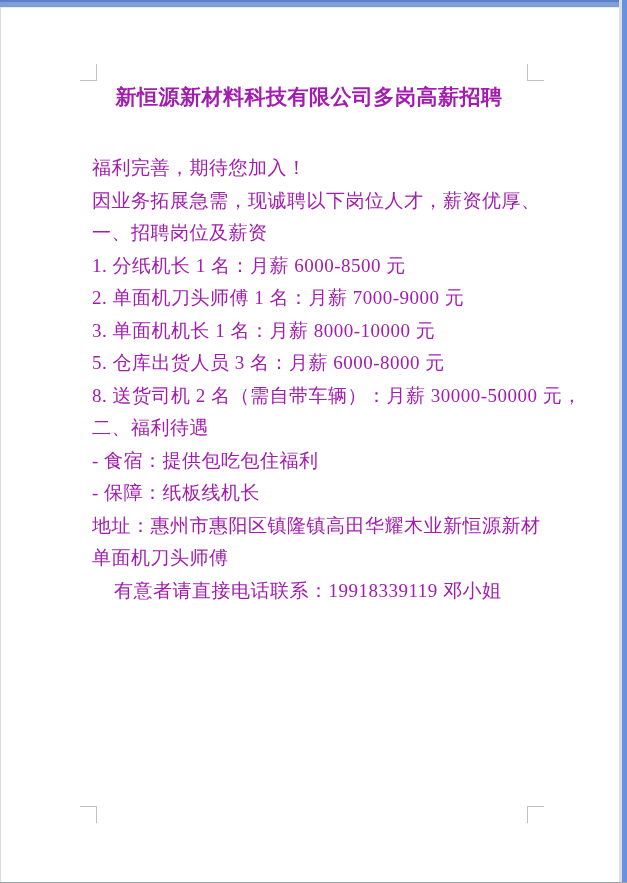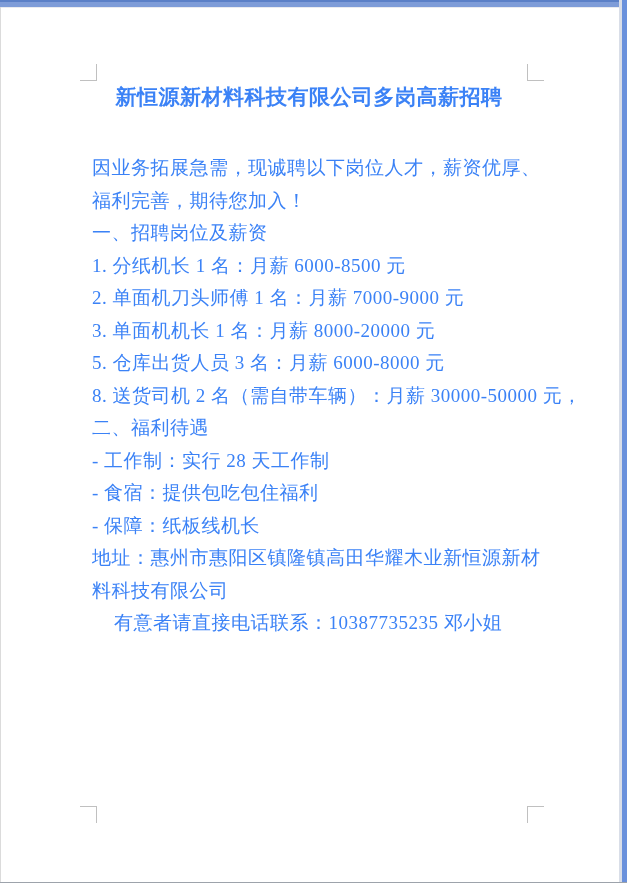--- a/index.html
+++ b/index.html
@@ -13,21 +13,21 @@
   .border-left{position:absolute;top:7px;left:0;bottom:0;width:1px;background:#DBDBDB;}
   .border-bottom{position:absolute;bottom:0;left:0;right:0;height:1px;background:#9DA3AB;}
 
   
   .mark{position:absolute;width:16px;height:16px;}
   .mark.tl{left:80px;top:64px;border-right:1px solid #C0C0C0;border-bottom:1px solid #C0C0C0;}
   .mark.tr{left:527px;top:64px;border-left:1px solid #C0C0C0;border-bottom:1px solid #C0C0C0;}
   .mark.bl{left:80px;top:806px;border-right:1px solid #C0C0C0;border-top:1px solid #C0C0C0;}
   .mark.br{left:527px;top:806px;border-left:1px solid #C0C0C0;border-top:1px solid #C0C0C0;}
 
-  .content{position:absolute;left:92px;top:78px;width:478px;color:#3b82f6;}
+  .content{position:absolute;left:92px;top:78px;width:478px;color:#a21caf;}
   .title{margin:2px 0 38px 0;padding:0 44px 0 0;font-size:21px;font-weight:bold;
          line-height:34px;text-align:center;letter-spacing:0.5px;}
   .line{margin:0;font-size:19px;line-height:32.5px;letter-spacing:0.5px;white-space:nowrap;}
   .heading{font-weight:normal;}
   .indent{padding-left:22px;}
 </style>
 </head>
 <body>
 
 <div class="frame">
@@ -38,32 +38,31 @@
   <div class="border-bottom"></div>
 
   <div class="mark tl"></div>
   <div class="mark tr"></div>
   <div class="mark bl"></div>
   <div class="mark br"></div>
 
   <div class="content">
     <h1 class="title">新恒源新材料科技有限公司多岗高薪招聘</h1>
 
+    <p class="line">福利完善，期待您加入！</p>
     <p class="line">因业务拓展急需，现诚聘以下岗位人才，薪资优厚、</p>
-    <p class="line">福利完善，期待您加入！</p>
 
     <p class="line heading">一、招聘岗位及薪资</p>
     <p class="line">1. 分纸机长 1 名：月薪 6000-8500 元</p>
     <p class="line">2. 单面机刀头师傅 1 名：月薪 7000-9000 元</p>
-    <p class="line">3. 单面机机长 1 名：月薪 8000-20000 元</p>
+    <p class="line">3. 单面机机长 1 名：月薪 8000-10000 元</p>
     <p class="line">5. 仓库出货人员 3 名：月薪 6000-8000 元</p>
     <p class="line">8. 送货司机 2 名（需自带车辆）：月薪 30000-50000 元，</p>
 
     <p class="line heading">二、福利待遇</p>
-    <p class="line">- 工作制：实行 28 天工作制</p>
     <p class="line">- 食宿：提供包吃包住福利</p>
     <p class="line">- 保障：纸板线机长</p>
 
     <p class="line">地址：惠州市惠阳区镇隆镇高田华耀木业新恒源新材</p>
-    <p class="line">料科技有限公司</p>
-    <p class="line indent">有意者请直接电话联系：10387735235 邓小姐</p>
+    <p class="line">单面机刀头师傅</p>
+    <p class="line indent">有意者请直接电话联系：19918339119 邓小姐</p>
   </div>
 </div>
 
 </body></html>

